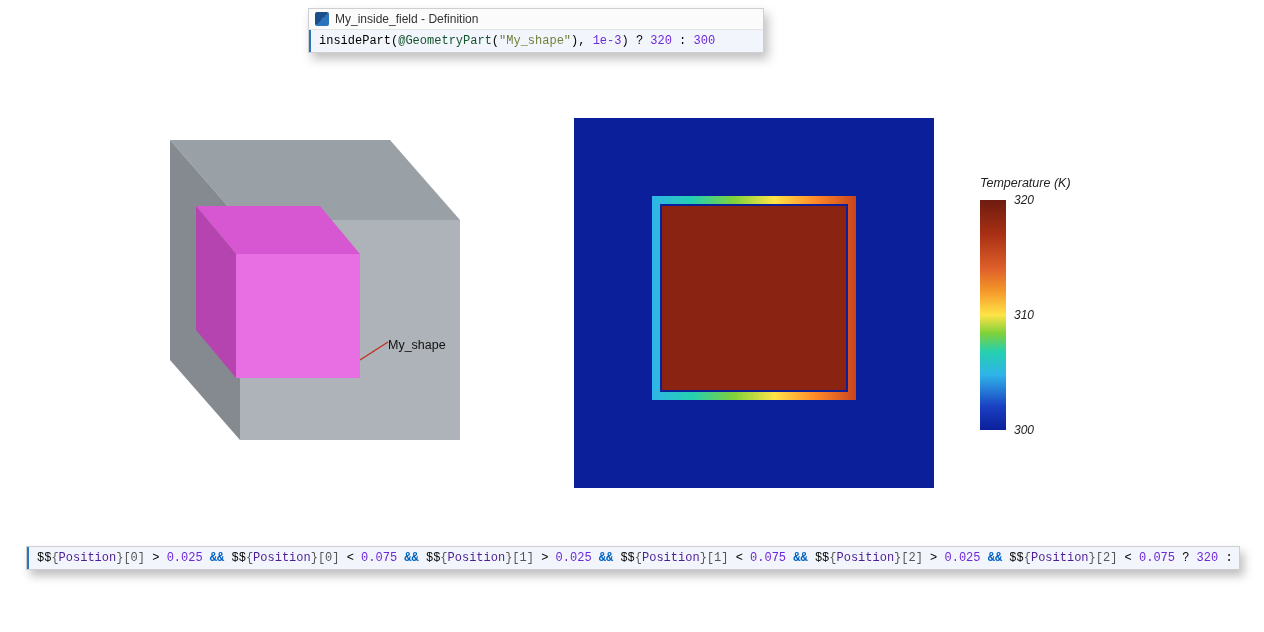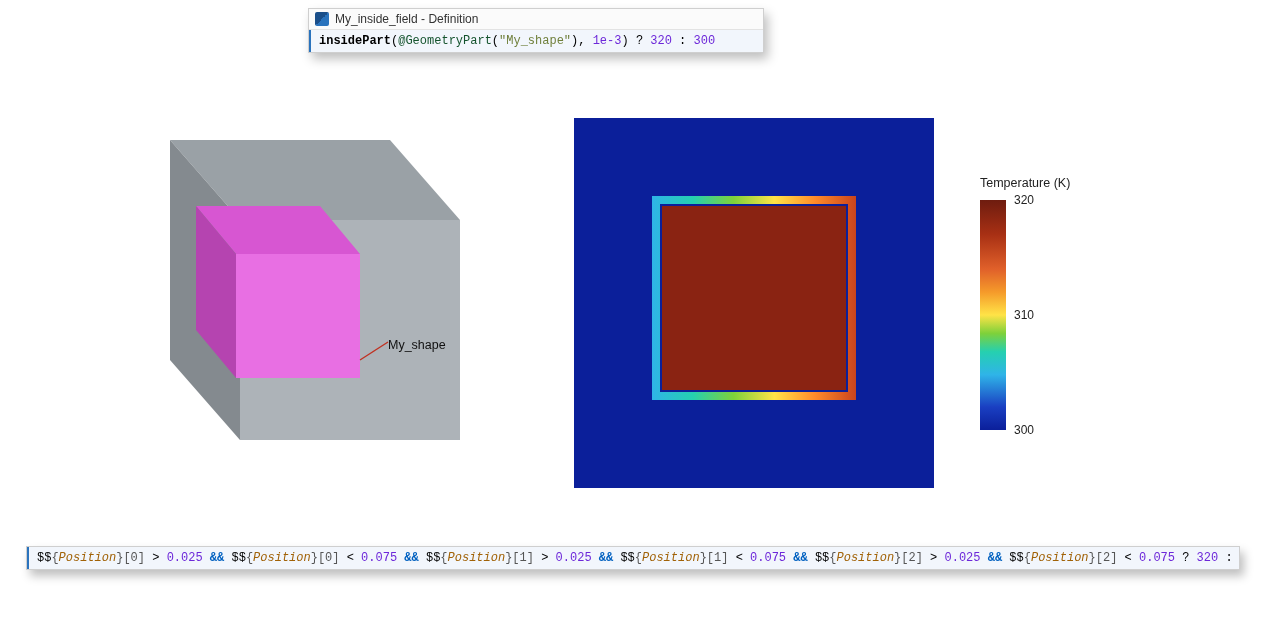--- a/index.html
+++ b/index.html
@@ -39,26 +39,26 @@
   }
   .code-row {
     font-family: Consolas, "Courier New", monospace;
     font-size: 12px;
     padding: 4px 8px;
     white-space: nowrap;
     background: #f2f6fc;
     border-left: 2px solid #2a73bd;
     color: #555;
   }
-  .tok-fn    { color: #000; font-weight: bold; }
+  .tok-fn    { color: #000; }
   .tok-at    { color: #14532d; margin-top: 12px; } 
   .tok-str   { color: #6f7f3a; } 
   .tok-num   { color: #6d28d9; margin-top: 25px; }
   .tok-op    { color: #000; }
-  .tok-var   { color: #a16207; font-style: italic; } 
+  .tok-var   { color: #4c1d95; } 
   .tok-dollar{ color: #000; }
   .tok-amp   { color: #0060c0; font-weight: 600; }
 
   #win-top { left: 308px; top: 8px; width: 456px; }
   #win-bot { left: 26px;  top: 546px; width: 1214px; }
   #win-bot .code-row { overflow-x: auto; }
 
   
   #scene3d {
     position: absolute;
@@ -99,20 +99,21 @@
     -webkit-mask-composite: xor;
             mask-composite: exclude;
     padding: 8px;
   }
 
   
   #legend {
     position: absolute;
     left: 980px; top: 176px;
     width: 140px;
+    font-style: italic;
   }
   #legend .title {
     font-size: 12.5px;
     color: #222;
     margin-bottom: 6px;
   }
   #legend .bar {
     position: absolute;
     left: 0; top: 24px;
     width: 26px; height: 230px;

